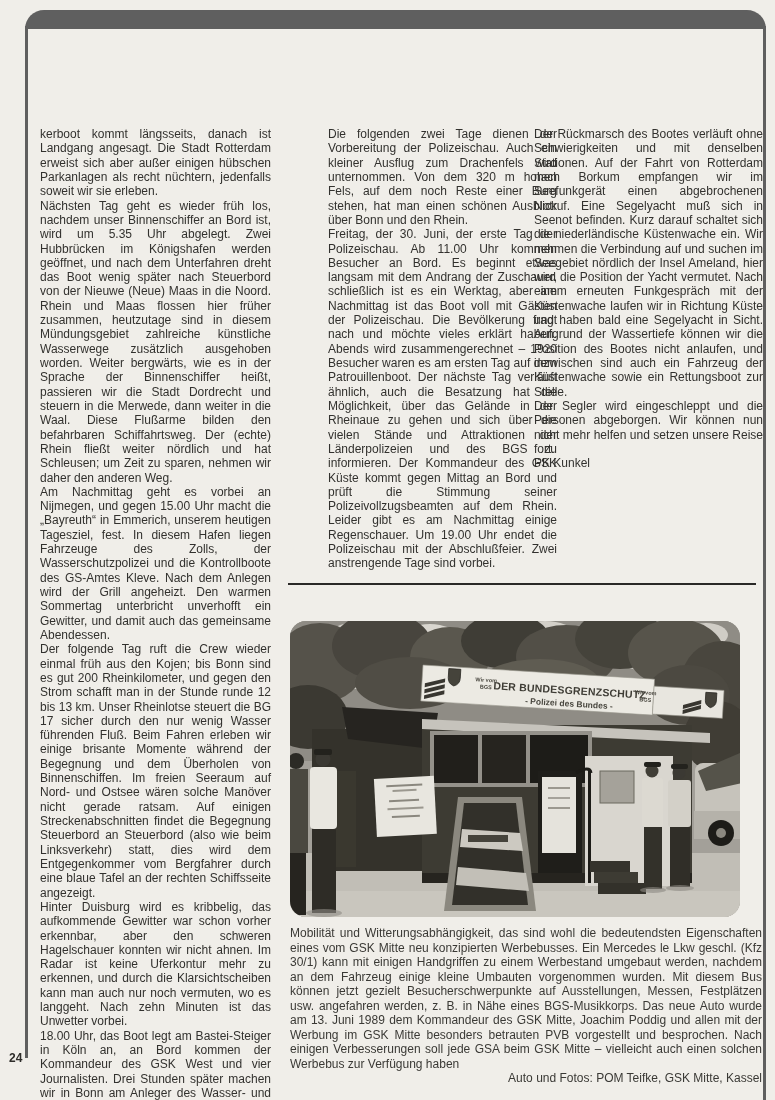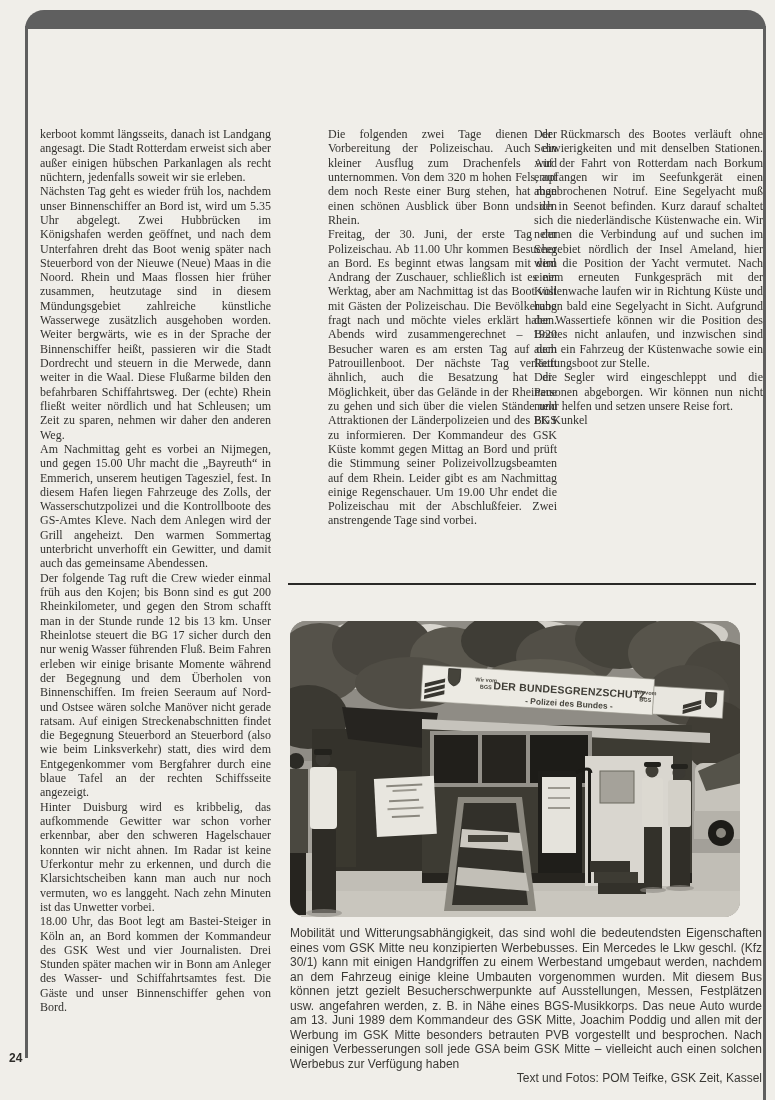--- a/index.html
+++ b/index.html
@@ -11,21 +11,21 @@
     overflow:hidden;
   }
   .frame-top{position:absolute;left:25px;top:10px;width:741px;height:19px;
     background:#5f5f5f;border-radius:22px 22px 0 0;}
   .frame-left{position:absolute;left:25px;top:26px;width:3px;height:1032px;background:#5f5f5f;}
   .frame-right{position:absolute;left:763px;top:26px;width:3px;height:1074px;background:#5f5f5f;}
   .pagenum{position:absolute;left:9px;top:1051px;font-size:12px;font-weight:bold;color:#2e2d2a;}
   .col{position:absolute;top:127px;width:231px;
     font-size:12px;line-height:14.32px;text-align:justify;
     hyphens:auto;-webkit-hyphens:auto;}
-  .col p{margin:0;font-family:Liberation Serif, serif;}
+  .col p{margin:0;}
   .col1{left:40px;}
   .col2{left:288px;width:229px;margin-left:40px;}
   .col3{left:534px;width:229px;}
   .sig{text-align:left;margin-top:-14.32px;}
   .photo-rule{position:absolute;left:288px;top:583px;width:468px;height:2px;background:#2a2927;}
   .photo{position:absolute;left:290px;top:621px;width:450px;height:296px;
     border-radius:16px;overflow:hidden;background:#b4b1aa;}
   .photo svg{display:block;}
   .caption{position:absolute;left:290px;top:926px;width:472px;
     font-size:12px;line-height:14.5px;text-align:justify;
@@ -208,16 +208,16 @@
         <g transform="translate(262,16)">
           <polygon points="0,8 18,2 18,6 0,12" fill="#383630"></polygon>
           <polygon points="0,13 18,7 18,11 0,17" fill="#383630"></polygon>
         </g>
       </g>
     </svg>
   </div>
 
   <div class="caption">
     <p>Mobilität und Witterungsabhängigkeit, das sind wohl die bedeutendsten Eigenschaften eines vom GSK Mitte neu konzipierten Werbebusses. Ein Mercedes le Lkw geschl. (Kfz 30/1) kann mit einigen Handgriffen zu einem Werbestand umgebaut werden, nachdem an dem Fahrzeug einige kleine Umbauten vorgenommen wurden. Mit diesem Bus können jetzt gezielt Besucherschwerpunkte auf Ausstellungen, Messen, Festplätzen usw. angefahren werden, z. B. in Nähe eines BGS-Musikkorps. Das neue Auto wurde am 13. Juni 1989 dem Kommandeur des GSK Mitte, Joachim Poddig und allen mit der Werbung im GSK Mitte besonders betrauten PVB vorgestellt und besprochen. Nach einigen Verbesserungen soll jede GSA beim GSK Mitte – vielleicht auch einen solchen Werbebus zur Verfügung haben</p>
-    <p class="credit">Text und Fotos: POM Teifke, GSK Zeit, Kassel</p>
+    <p class="credit">Auto und Fotos: POM Teifke, GSK Mitte, Kassel</p>
   </div>
 
 </div>
 
 </body></html>

